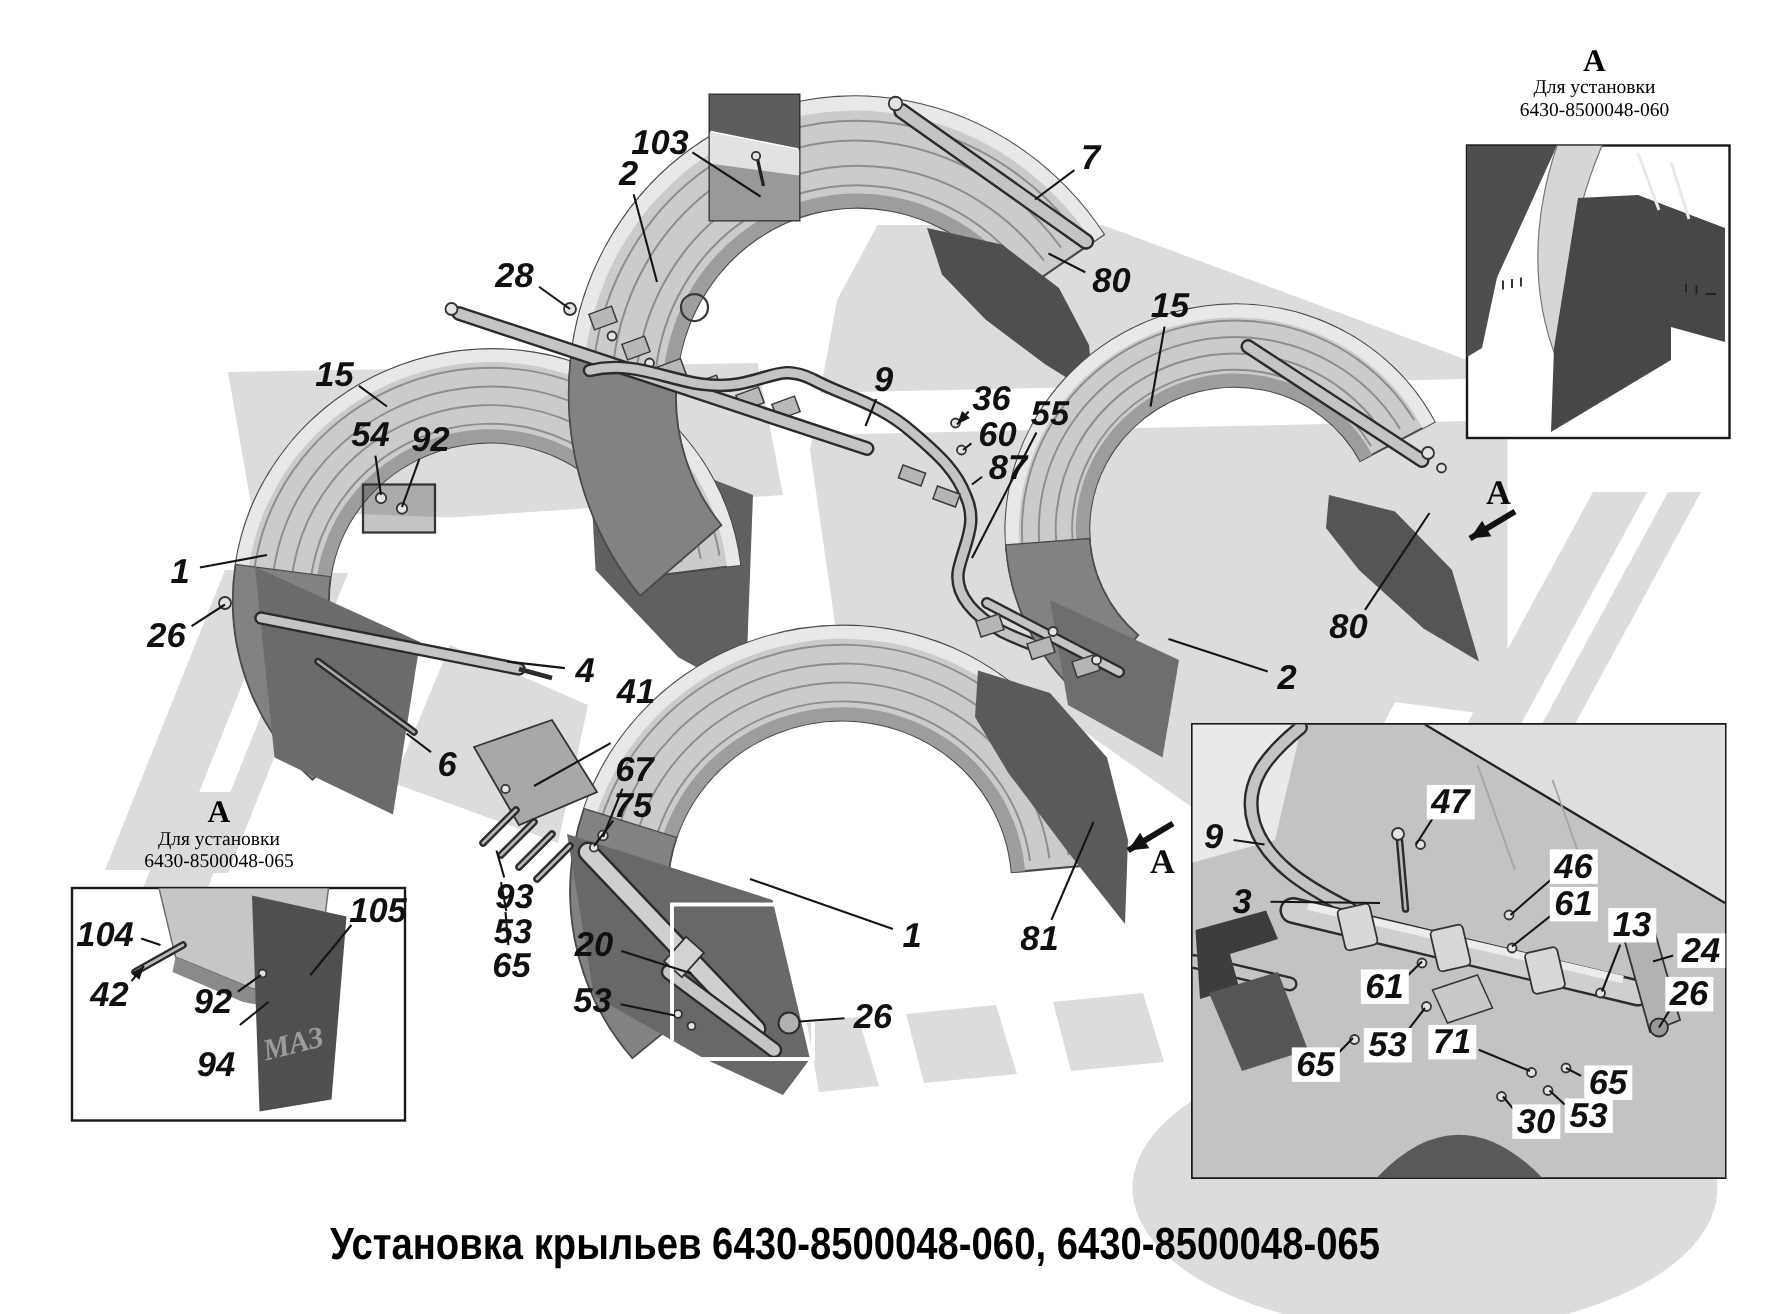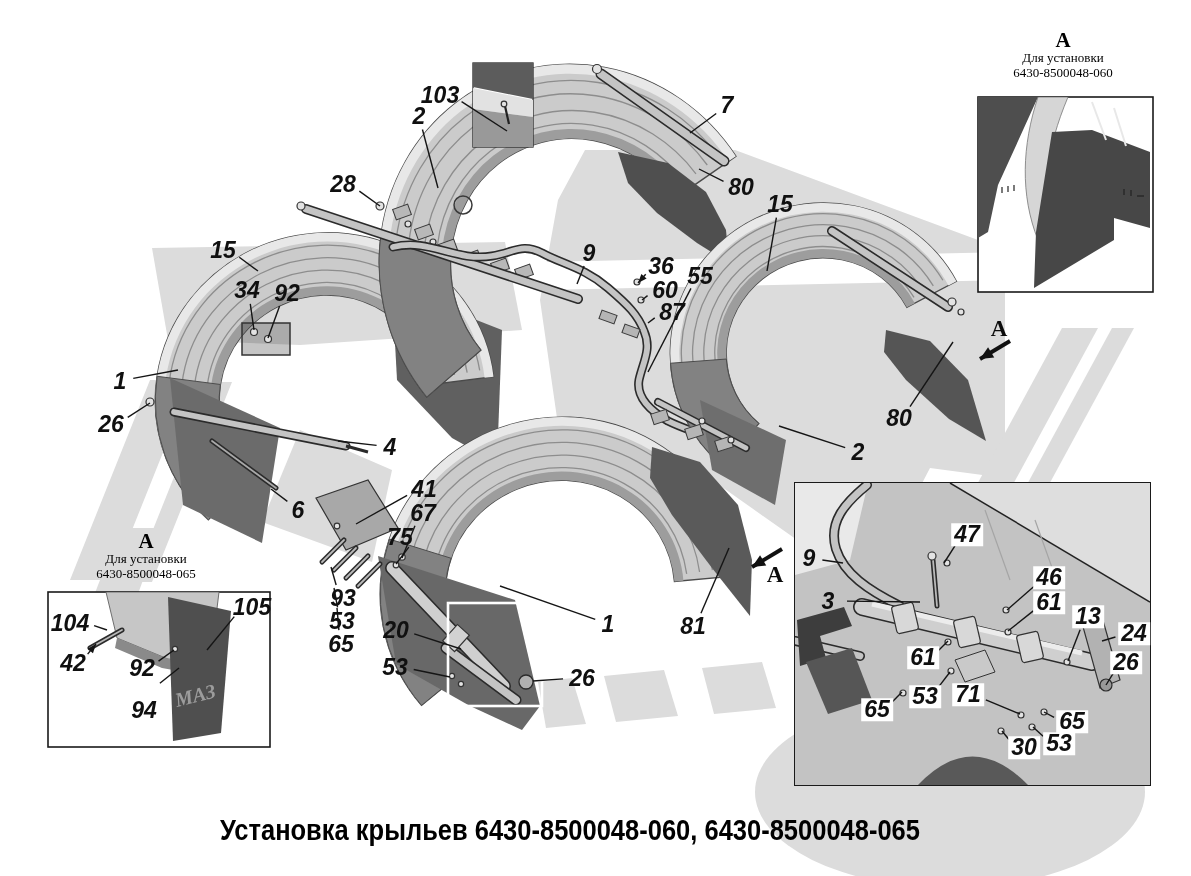--- a/index.html
+++ b/index.html
@@ -346,37 +346,37 @@
 
   <div id="labels">
       <div class="vlabel" style="left: 999px; top: 329px;">А</div>
       <div class="vlabel" style="left: 775px; top: 575px;">А</div>
       <div class="co" style="left: 440px; top: 95px; text-align: center;">103</div>
       <div class="co" style="left: 419px; top: 116px;">2</div>
       <div class="co" style="left: 727px; top: 105px;">7</div>
       <div class="co" style="left: 741px; top: 187px;">80</div>
       <div class="co" style="left: 343px; top: 184px;">28</div>
       <div class="co" style="left: 223px; top: 250px;">15</div>
-      <div class="co" style="left: 247px; top: 290px;">34</div>
+      <div class="co" style="left: 247px; top: 290px;">54</div>
       <div class="co" style="left: 287px; top: 293px;">92</div>
       <div class="co" style="left: 120px; top: 381px;">1</div>
       <div class="co" style="left: 111px; top: 424px;">26</div>
       <div class="co" style="left: 390px; top: 447px;">4</div>
       <div class="co" style="left: 298px; top: 510px;">6</div>
       <div class="co" style="left: 589px; top: 253px;">9</div>
       <div class="co" style="left: 661px; top: 266px;">36</div>
       <div class="co" style="left: 665px; top: 290px;">60</div>
       <div class="co" style="left: 672px; top: 312px;">87</div>
       <div class="co" style="left: 700px; top: 276px;">55</div>
       <div class="co" style="left: 780px; top: 204px;">15</div>
       <div class="co" style="left: 899px; top: 418px;">80</div>
       <div class="co" style="left: 858px; top: 452px;">2</div>
-      <div class="co" style="left: 424px; top: 489px;">41</div>
+      <div class="co" style="left: 424px; top: 461px;">41</div>
       <div class="co" style="left: 423px; top: 513px;">67</div>
-      <div class="co" style="left: 400px; top: 537px;">75</div>
+      <div class="co" style="left: 422px; top: 537px;">75</div>
       <div class="co" style="left: 343px; top: 598px;">93</div>
       <div class="co" style="left: 342px; top: 621px;">53</div>
       <div class="co" style="left: 341px; top: 644px;">65</div>
       <div class="co" style="left: 396px; top: 630px;">20</div>
       <div class="co" style="left: 395px; top: 667px;">53</div>
       <div class="co" style="left: 582px; top: 678px;">26</div>
       <div class="co" style="left: 608px; top: 624px;">1</div>
       <div class="co" style="left: 693px; top: 626px;">81</div>
       <div class="co" style="left: 70px; top: 623px;">104</div>
       <div class="co" style="left: 73px; top: 663px;">42</div>

